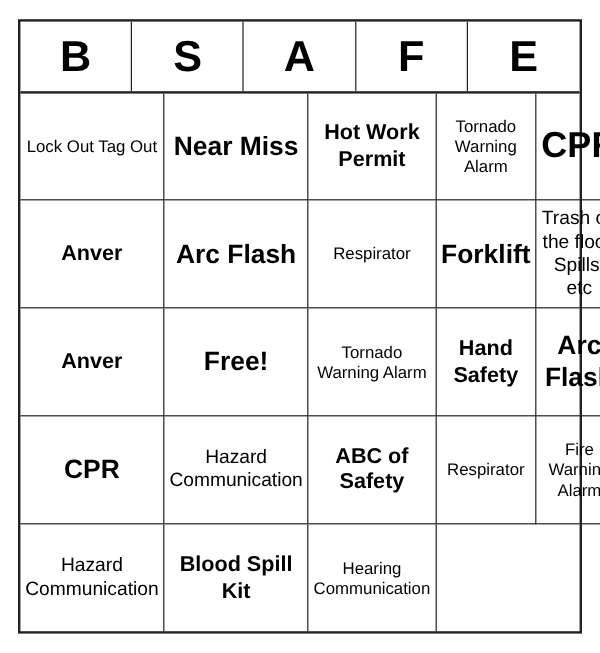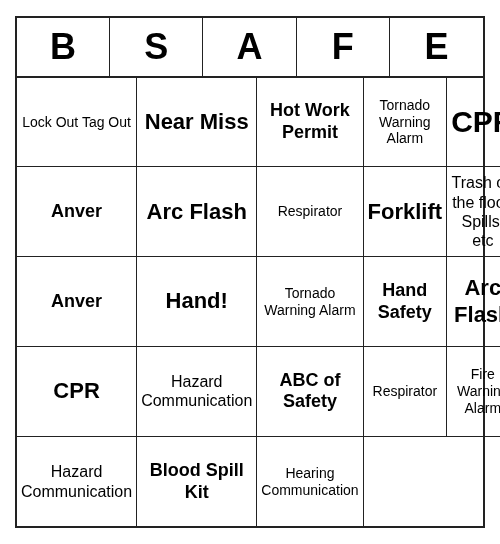--- a/index.html
+++ b/index.html
@@ -70,21 +70,21 @@
       <div class="cell large">Near Miss</div>
       <div class="cell medium">Hot Work Permit</div>
       <div class="cell">Tornado Warning Alarm</div>
       <div class="cell xlarge">CPR</div>
       <div class="cell medium">Anver</div>
       <div class="cell large">Arc Flash</div>
       <div class="cell">Respirator</div>
       <div class="cell large">Forklift</div>
       <div class="cell small">Trash on the floor, Spills, etc</div>
       <div class="cell medium">Anver</div>
-      <div class="cell large">Hand!</div>
+      <div class="cell large">Free!</div>
       <div class="cell">Tornado Warning Alarm</div>
       <div class="cell medium">Hand Safety</div>
       <div class="cell large">Arc Flash</div>
       <div class="cell large">CPR</div>
       <div class="cell small">Hazard Communication</div>
       <div class="cell medium">ABC of Safety</div>
       <div class="cell">Respirator</div>
       <div class="cell">Fire Warning Alarm</div>
       <div class="cell small">Hazard Communication</div>
       <div class="cell medium">Blood Spill Kit</div>

